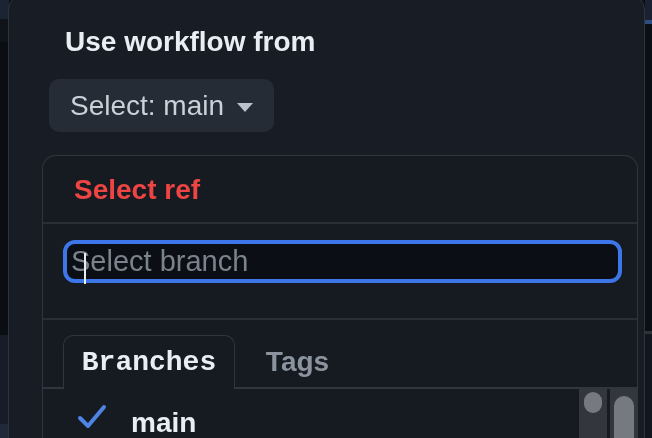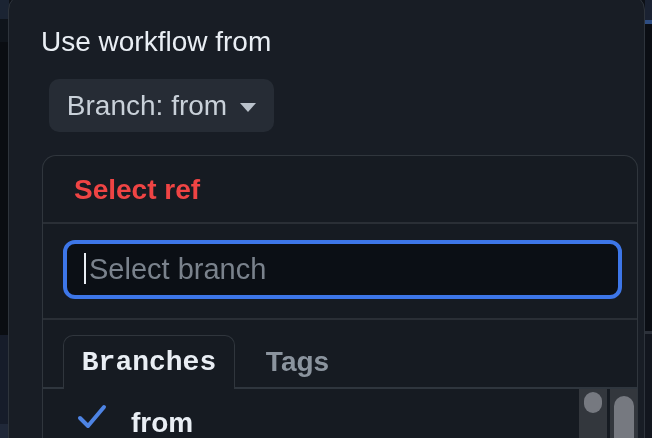--- a/index.html
+++ b/index.html
@@ -23,22 +23,22 @@
   
   .modal {
     left: 8px; top: -6px;
     width: 637px; height: 452px;
     background: #181d25;
     border: 1px solid #2e343c;
     border-radius: 16px 16px 0 0;
   }
 
   .modal-title {
-    left: 32px; top: 31px;
-    font-size: 28px; font-weight: 400;
+    left: 56px; top: 31px;
+    font-size: 28px; font-weight: 700;
     color: #e9eef4;
     line-height: 32px;
     white-space: nowrap;
   }
 
   .branch-button {
     left: 40px; top: 84px;
     width: 225px; height: 53px;
     background: #262c35;
     border: none;
@@ -81,28 +81,28 @@
     font-size: 28px; font-weight: 700;
     color: #ef4444;
     line-height: 32px;
     white-space: nowrap;
   }
   .divider { height: 1.5px; background: #2a2f36; }
   .divider-tabs   { left: 42px; top: 386px; width: 594px; height: 2px; background: #2f363e; z-index: 1; }
 
   .search-input {
     left: 62px; top: 239px;
-    width: 559px; height: 59px;
+    width: 559px; height: 43px;
     background: #0b0f15;
     border: 4px solid #3d76e8;
     border-radius: 12px;
     color: #e9eef4;
     font-size: 29px;
     font-family: inherit;
-    padding-left: 22px;
+    padding-left: 4px;
     outline: none;
   }
   .search-input::placeholder { color: #7a828c; opacity: 1; }
   .text-caret {
     left: 83px; top: 252px;
     width: 2px; height: 31px;
     background: #e8edf3;
     z-index: 2;
   }
 
@@ -173,21 +173,21 @@
     <div class="strip-seg" style="top:20px;height:4px;background:#2e4d82;"></div>
     <div class="strip-seg" style="top:331px;height:3px;background:#2c313a;"></div>
     <div class="strip-seg" style="top:334px;height:104px;background:#12161e;"></div>
   </div>
 
   <div class="modal">
 
     <div class="modal-title" style="position:absolute;">Use workflow from</div>
 
     <button class="branch-button" style="position:absolute;">
-      <span class="btn-label">Branch: from</span>
+      <span class="btn-label">Select: main</span>
       <span class="caret-down"></span>
     </button>
 
     <div class="ref-panel" style="position:absolute;left:33px;top:160px;"></div>
 
     <div class="panel-title" style="position:absolute;left:65px;top:179px;">Select ref</div>
 
     <div class="divider" style="position:absolute;left:34px;top:227px;width:594px;"></div>
 
     <input class="search-input" style="position: absolute; left: 54px; top: 245px;" placeholder="Select branch">
@@ -198,21 +198,21 @@
     <div class="divider-tabs" style="position:absolute;left:34px;top:392px;width:595px;"></div>
 
     <div class="tab-branches" style="position:absolute;left:54px;top:340px;">Branches</div>
 
     <div class="tab-tags" style="position:absolute;left:226px;top:341px;">Tags</div>
 
     <div style="position:absolute;left:60px;top:400px;width:540px;height:52px;cursor:pointer;">
       <svg class="check-icon" style="position:absolute;left:8px;top:8px;" width="30" height="28" viewBox="0 0 30 28">
         <polyline points="3,15 11,23 27,4" fill="none" stroke="#4e84e4" stroke-width="4" stroke-linecap="round" stroke-linejoin="round"></polyline>
       </svg>
-      <span class="item-label" style="position:absolute;left:62px;top:12px;">from</span>
+      <span class="item-label" style="position:absolute;left:62px;top:12px;">main</span>
     </div>
 
     <div class="scroll-track track-list" style="position:absolute;left:570px;top:394px;">
       <div class="thumb-list"></div>
     </div>
     <div class="scroll-track track-panel" style="position:absolute;left:601px;top:394px;">
       <div class="thumb-panel"></div>
     </div>
 
   </div>

